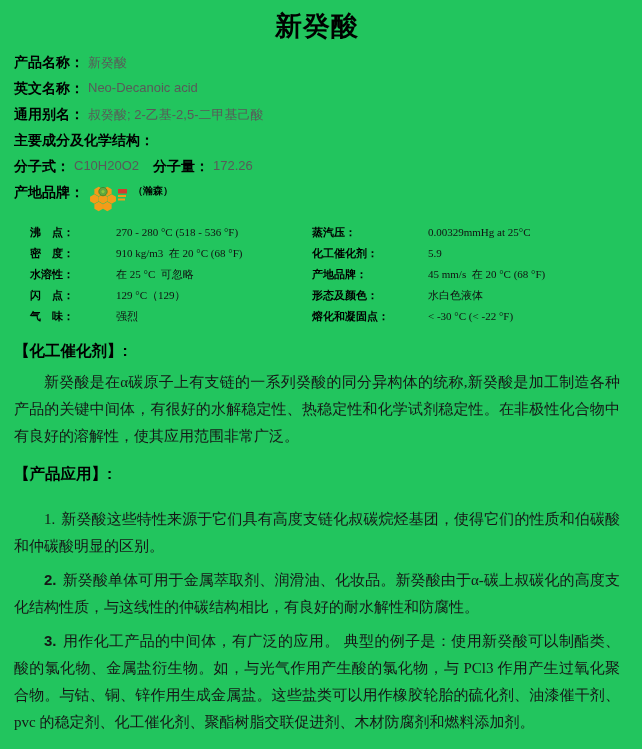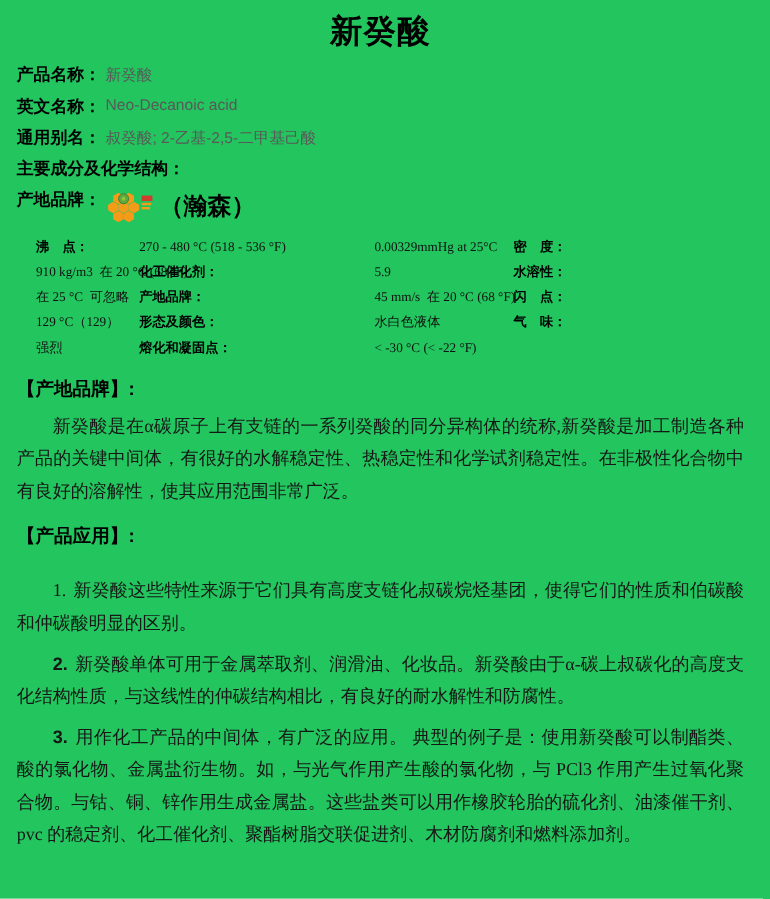--- a/index.html
+++ b/index.html
@@ -26,21 +26,21 @@
   .info-row{
     display:flex;
     height:26px;
     font-size:14px;
   }
   .info-row .lbl{font-family:"Liberation Sans", sans-serif;font-weight:bold;color:#000;font-size:14px;white-space:pre;}
   .info-row .val{font-family:"Liberation Sans", sans-serif;color:#595959;font-size:13px;margin-left:4px;white-space:pre;}
   .info-row.formula .ml{margin-left:14px;}
   .brand-row{height:32px;}
   .brand-row .logo{display:inline-block;margin:0 3px 0 6px;line-height:0;}
-  .brand-row .brand-name{font-family:Liberation Mono, monospace;font-weight:bold;color:#000;font-size:20px;}
+  .brand-row .brand-name{font-family:Liberation Mono, monospace;font-weight:bold;color:#000;font-size:10px;}
   .props{
     margin:6px 0 0 16px;
     font-size:11px;
   }
   .prop-grid{display:grid;grid-template-columns:86px 196px 116px auto;row-gap:0;}
   .prop-grid .plbl{
     font-family:"Liberation Sans", sans-serif;font-weight:bold;color:#000;
     height:21px;line-height:21px;white-space:pre;
   }
   .prop-grid .pval{
@@ -87,20 +87,26 @@
 
   <div class="info-row">
     <span class="lbl">通用别名：</span>
     <span class="val">叔癸酸; 2-乙基-2,5-二甲基己酸</span>
   </div>
 
   <div class="info-row">
     <span class="lbl">主要成分及化学结构：</span>
   </div>
 
+  <div class="info-row formula">
+    <span class="lbl">分子式：</span>
+    <span class="val">C10H20O2</span>
+    <span class="lbl ml">分子量：</span>
+    <span class="val">172.26</span>
+  </div>
 
   <div class="info-row brand-row">
     <span class="lbl">产地品牌：</span>
     <span class="logo">
       <svg width="40" height="29" viewBox="0 0 40 29">
         <g fill="#F49C19">
           <polygon points="13,10.2 17.3,12.7 17.3,17.3 13,19.8 8.7,17.3 8.7,12.7"></polygon>
           <polygon points="4.34,10.2 8.64,12.7 8.64,17.3 4.34,19.8 0.04,17.3 0.04,12.7"></polygon>
           <polygon points="21.66,10.2 25.96,12.7 25.96,17.3 21.66,19.8 17.36,17.3 17.36,12.7"></polygon>
           <polygon points="8.67,2.7 12.97,5.2 12.97,9.8 8.67,12.3 4.37,9.8 4.37,5.2"></polygon>
@@ -114,21 +120,22 @@
         <rect x="28" y="11" width="8" height="2" fill="#F49C19"></rect>
         <rect x="28" y="14.5" width="7" height="2" fill="#F49C19"></rect>
       </svg>
     </span>
     <span class="brand-name">（瀚森）</span>
   </div>
 
   <div class="props">
     <div class="prop-grid">
       <span class="plbl">沸　点：</span>
-      <span class="pval">270 - 480 °C (518 - 536 °F)</span>
+      <span class="pval">270 - 280 °C (518 - 536 °F)</span>
+      <span class="plbl">蒸汽压：</span>
       <span class="pval">0.00329mmHg at 25°C</span>
 
       <span class="plbl">密　度：</span>
       <span class="pval">910 kg/m3  在 20 °C (68 °F)</span>
       <span class="plbl">化工催化剂：</span>
       <span class="pval">5.9</span>
 
       <span class="plbl">水溶性：</span>
       <span class="pval">在 25 °C  可忽略</span>
       <span class="plbl">产地品牌：</span>
@@ -139,21 +146,21 @@
       <span class="plbl">形态及颜色：</span>
       <span class="pval">水白色液体</span>
 
       <span class="plbl">气　味：</span>
       <span class="pval">强烈</span>
       <span class="plbl">熔化和凝固点：</span>
       <span class="pval">&lt; -30 °C (&lt; -22 °F)</span>
     </div>
   </div>
 
-  <h2 class="sec-header">【产地品牌】:</h2>
+  <h2 class="sec-header">【化工催化剂】:</h2>
 
   <p class="bodytext">新癸酸是在α碳原子上有支链的一系列癸酸的同分异构体的统称,新癸酸是加工制造各种产品的关键中间体，有很好的水解稳定性、热稳定性和化学试剂稳定性。在非极性化合物中有良好的溶解性，使其应用范围非常广泛。</p>
 
   <h2 class="sec-header">【产品应用】:</h2>
 
   <p class="bodytext first-item"><span class="num">1.</span><span>新癸酸这些特性来源于它们具有高度支链化叔碳烷烃基团，使得它们的性质和伯碳酸和仲碳酸明显的区别。</span></p>
 
   <p class="bodytext"><span class="num bold">2.</span><span>新癸酸单体可用于金属萃取剂、润滑油、化妆品。新癸酸由于α-碳上叔碳化的高度支化结构性质，与这线性的仲碳结构相比，有良好的耐水解性和防腐性。</span></p>
 
   <p class="bodytext"><span class="num bold">3.</span><span>用作化工产品的中间体，有广泛的应用。 典型的例子是：使用新癸酸可以制酯类、酸的氯化物、金属盐衍生物。如，与光气作用产生酸的氯化物，与 PCl3 作用产生过氧化聚合物。与钴、铜、锌作用生成金属盐。这些盐类可以用作橡胶轮胎的硫化剂、油漆催干剂、pvc 的稳定剂、化工催化剂、聚酯树脂交联促进剂、木材防腐剂和燃料添加剂。</span></p>

